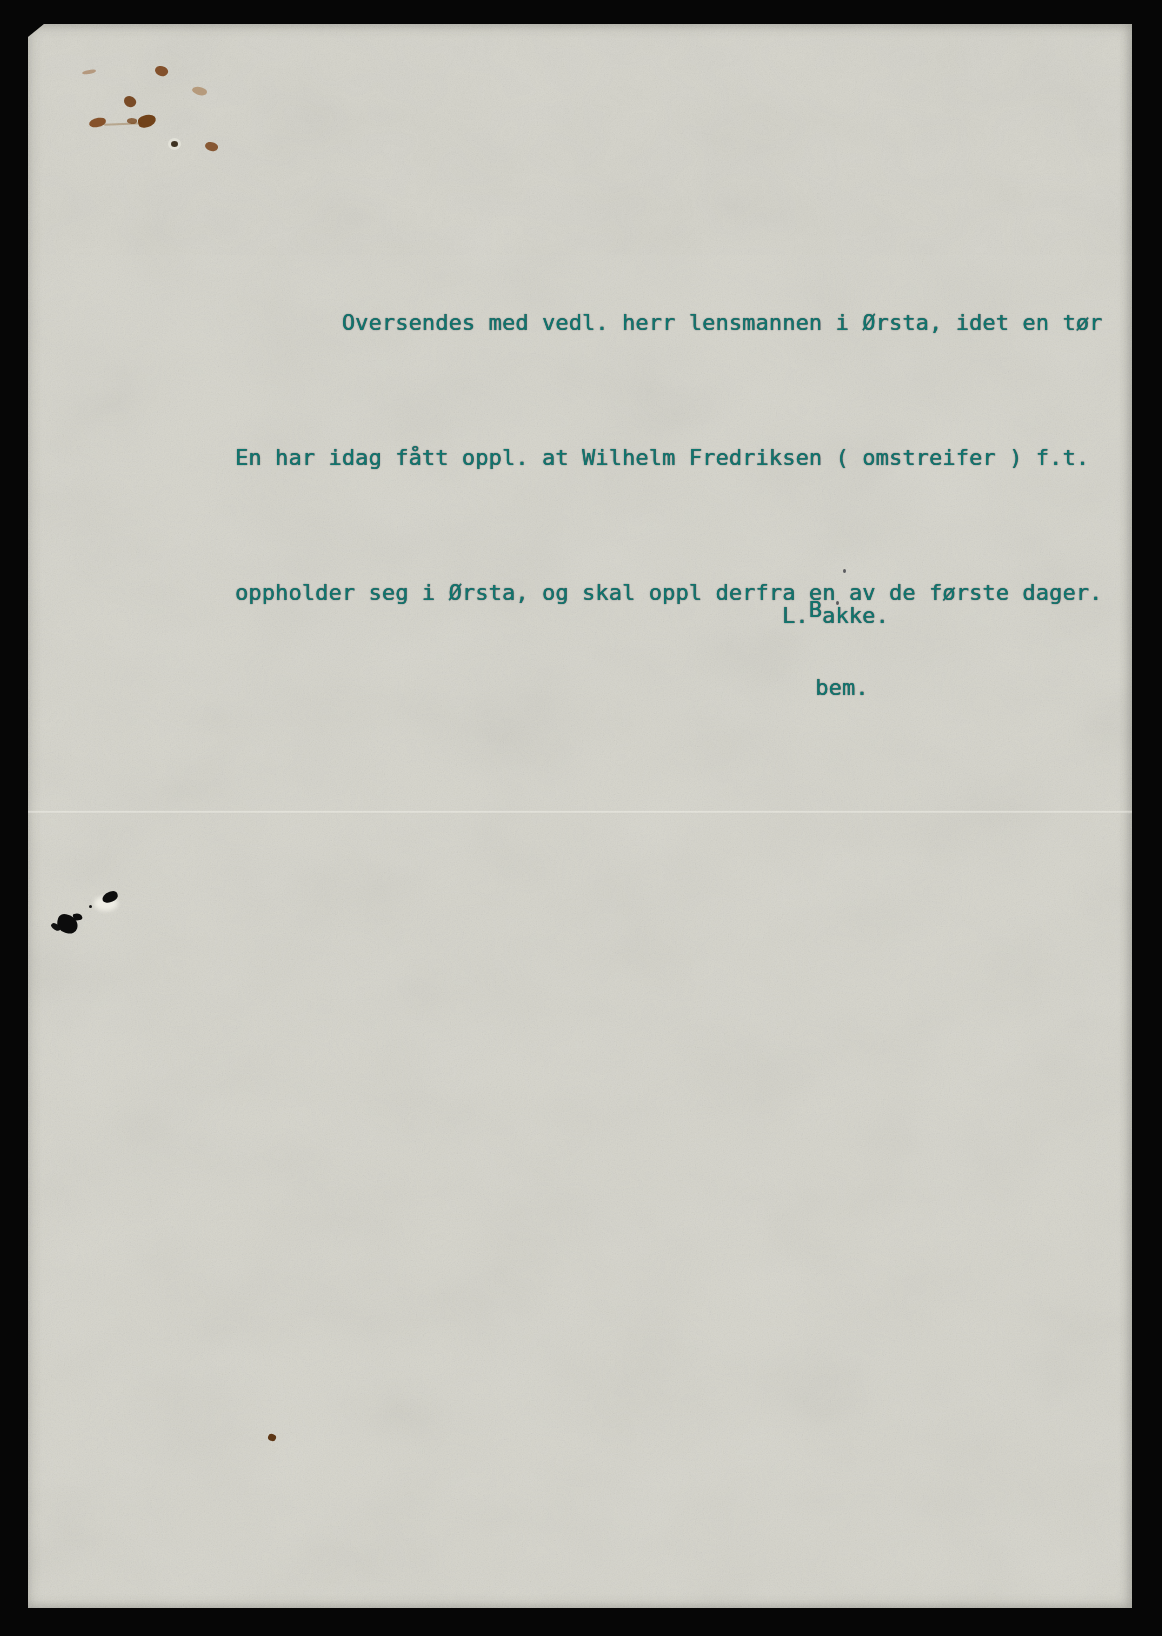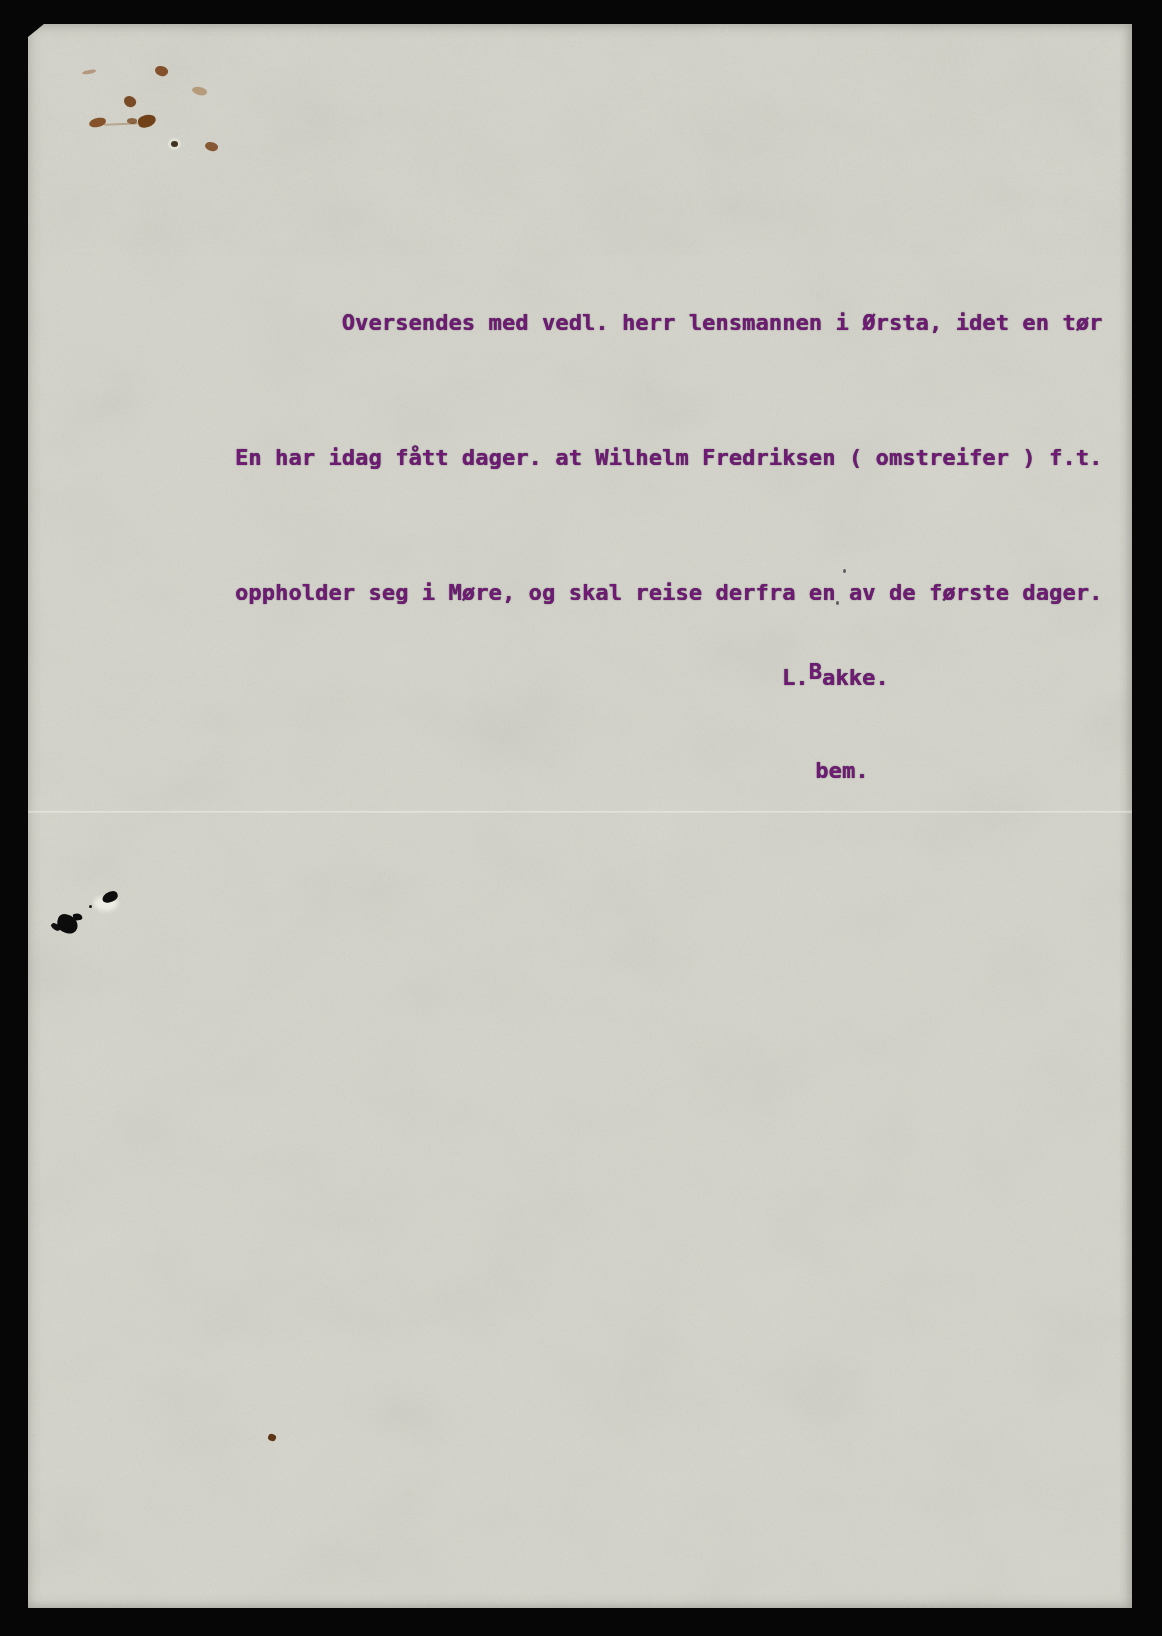--- a/index.html
+++ b/index.html
@@ -30,31 +30,31 @@
   }
   .texture {
     position: absolute;
     left: 0; top: 0;
     width: 100%; height: 100%;
     pointer-events: none;
   }
   
   .typed {
     position: absolute;
-    color: #701a75;
+    color: #0f766e;
     font-size: 22px;
-    font-weight: 700;
+    font-weight: 400;
     letter-spacing: 0.1px;
     line-height: 45px;
     white-space: pre;
     text-shadow: 0 0 1.2px rgba(44,45,54,0.85), 0.4px 0.4px 0.6px rgba(44,45,54,0.5);
   }
   .body-text { left: 207px; top: 186px; }
   .date-line { left: 755px; top: 452px; }
-  .signature { left: 754px; top: 576px; line-height: 31px; }
+  .signature { left: 754px; top: 532px; line-height: 24px; }
   .sig-sup { position: relative; top: -6px; }
   .sig-role { margin-left: 13px; text-align: center; }
   
   .crease {
     position: absolute;
     left: 0; top: 786px;
     width: 100%; height: 4px;
     background: linear-gradient(to bottom,
       rgba(120,120,112,0.07),
       rgba(250,249,242,0.5) 45%,
@@ -151,22 +151,22 @@
     <div class="mark blot-dot"></div>
     <div class="mark blot-big"></div>
 
     <div class="mark rdot-bottom"></div>
 
     <div class="mark speck sp1"></div>
     <div class="mark speck sp2"></div>
 
     <div class="typed body-text">
       <div>        Oversendes med vedl. herr lensmannen i Ørsta, idet en tør</div>
-      <div>En har idag fått dager. at Wilhelm Fredriksen ( omstreifer ) f.t.</div>
-      <div>oppholder seg i Møre, og skal reise derfra en av de første dager.</div>
+      <div>En har idag fått oppl. at Wilhelm Fredriksen ( omstreifer ) f.t.</div>
+      <div>oppholder seg i Ørsta, og skal oppl derfra en av de første dager.</div>
     </div>
 
 
     <div class="typed signature">
       <div><span>L.</span><span class="sig-sup">B</span><span>akke.</span></div>
       <div class="sig-role">bem.</div>
     </div>
 
   </div>
 </div>

